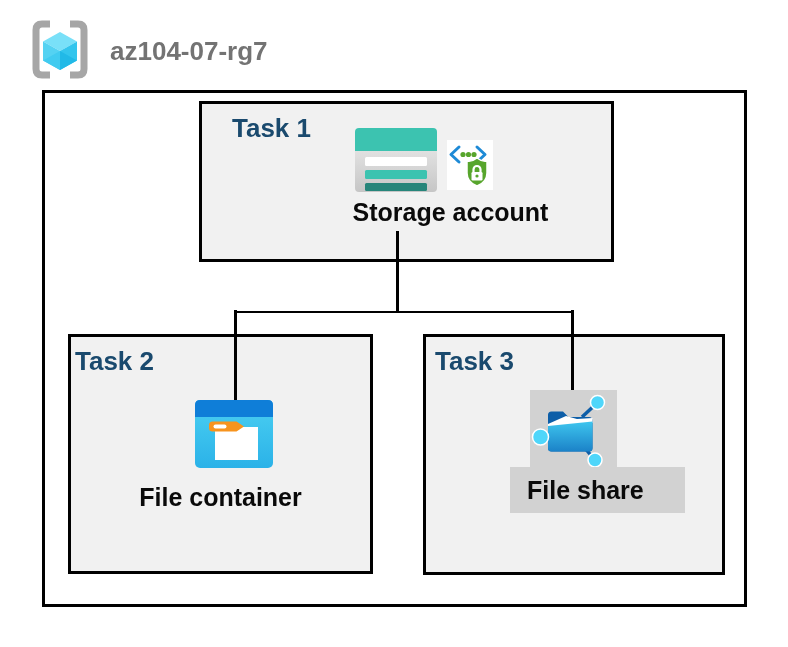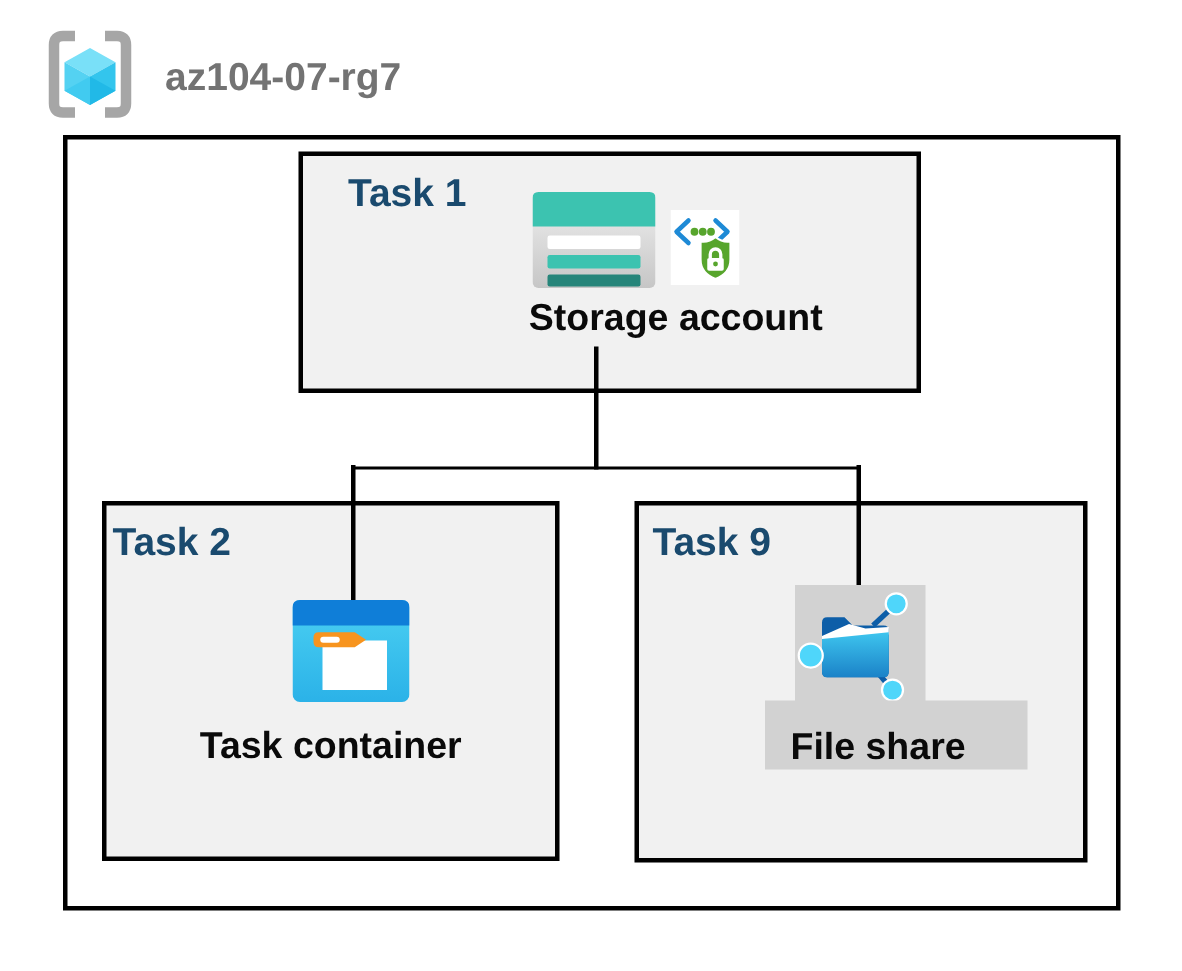--- a/index.html
+++ b/index.html
@@ -40,21 +40,21 @@
   .sas-icon{position:absolute;left:245px;top:36px;width:46px;height:50px;}
   .blob-icon{position:absolute;left:124px;top:63px;width:78px;height:68px;}
   .fs-icon-bg{
     position:absolute;left:104px;top:53px;width:87px;height:80px;
     background:var(--icon-gray-bg,#d2d2d2);
   }
   .fs-icon{position:absolute;left:0;top:0;width:87px;height:80px;}
   .fs-label-band{
     position:absolute;left:84px;top:130px;width:175px;height:46px;
     background:var(--icon-gray-bg,#d2d2d2);
-    display:flex;align-items:flex-end;
+    display:flex;align-items:center;
   }
   .fs-label{font-size:25px;font-weight:700;color:#0a0a0a;padding-left:17px;white-space:nowrap;}
   .connector{position:absolute;background:var(--border,#000);}
   .conn-v1{left:396px;top:231px;width:2.5px;height:82px;}
   .conn-h {left:234px;top:310.5px;width:340px;height:2.5px;}
   .conn-v2{left:234px;top:310px;width:2.5px;height:90px;}
   .conn-v3{left:571px;top:310px;width:2.5px;height:80px;}
 </style>
 </head>
 <body>
@@ -112,25 +112,25 @@
           <stop offset="0" stop-color="#4bd0f2"></stop>
             <stop offset="1" stop-color="#2bb2e8"></stop>
         </linearGradient>
       </defs>
       <rect x="0" y="0" width="78" height="68" rx="5" fill="url(#blobG)"></rect>
       <path d="M5 0 H73 Q78 0 78 5 V17 H0 V5 Q0 0 5 0 Z" fill="var(--header-blue,#0f7ed8)"></path>
       <rect x="20" y="27" width="43" height="33" fill="#ffffff"></rect>
       <path d="M17.5 21.5 h24 l7.5 5 l-7.5 5 h-24 q-3.5 0 -3.5 -3.5 v-3 q0 -3.5 3.5 -3.5 z" fill="var(--orange,#f7941e)"></path>
       <rect x="18.5" y="24.5" width="13" height="4" rx="2" fill="#ffffff"></rect>
     </svg>
-    <div class="item-label blob-label">Task container</div>
+    <div class="item-label blob-label">File container</div>
   </div>
 
   <div class="task-box task3">
-    <div class="task-label">Task 9</div>
+    <div class="task-label">Task 3</div>
     <div class="fs-icon-bg">
       <svg class="fs-icon" viewBox="0 0 87 80">
         <defs>
           <linearGradient id="fsG" x1="0" y1="0" x2="0" y2="1">
             <stop offset="0" stop-color="#3ec5ee"></stop>
               <stop offset="1" stop-color="#1b82c8"></stop>
           </linearGradient>
         </defs>
         <line x1="52" y1="27" x2="66" y2="14" stroke="var(--folder-blue,#0d5ea8)" stroke-width="3.5"></line>
         <line x1="22" y1="47" x2="11" y2="47" stroke="var(--folder-blue,#0d5ea8)" stroke-width="3.5"></line>

